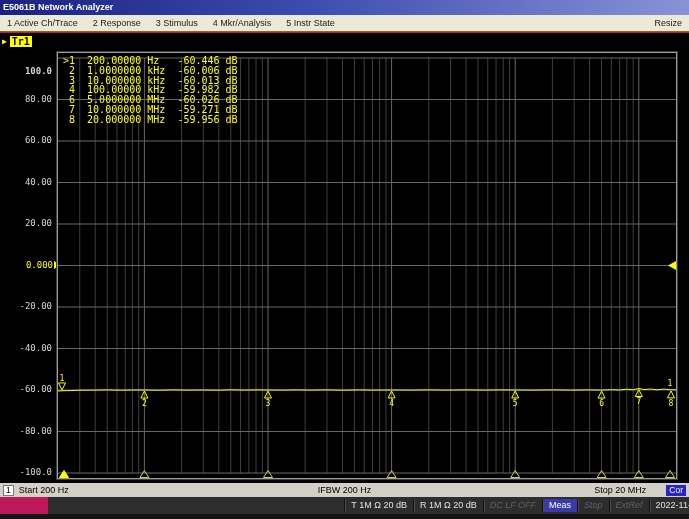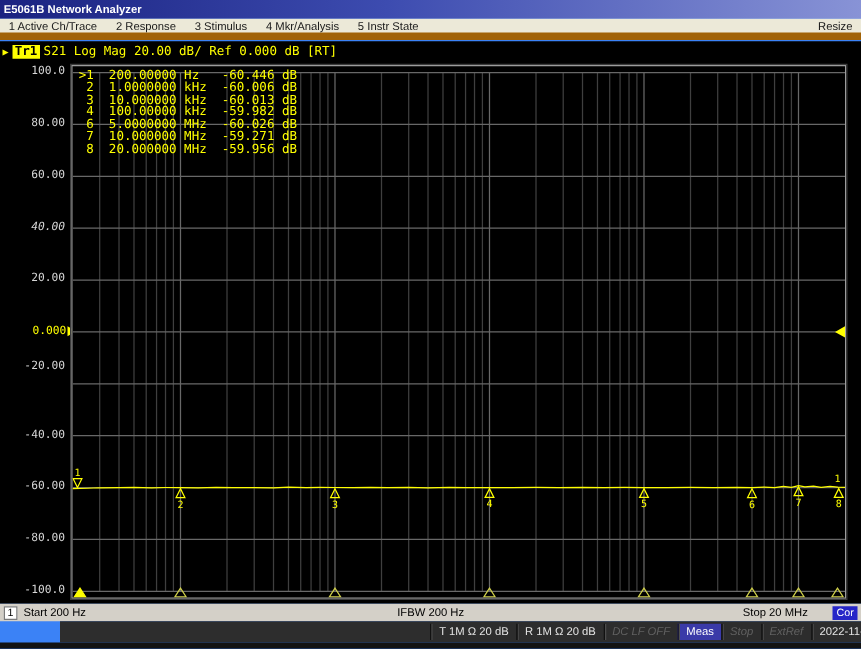--- a/index.html
+++ b/index.html
@@ -1,28 +1,28 @@
 <!DOCTYPE html>
 <html><head>
 <meta charset="utf-8">
 <style>
   html,body{margin:0;padding:0;background:#000;}
-  .screen{position:relative;width:689px;height:519px;background:#3b82f6;overflow:hidden;
+  .screen{position:relative;width:689px;height:519px;background:#be185d;overflow:hidden;
           font-family:"Liberation Sans",sans-serif;}
 
   
   .titlebar{position:absolute;left:0;top:0;width:100%;height:15px;
     background:linear-gradient(to right,#1a2280,#3d4cb0 45%,#8априка);
     background:linear-gradient(to right,#1a2280,#3d4cb0 45%,#8893d6);
     color:#fff;font-size:9px;line-height:15px;font-weight:bold;
     padding-left:3px;box-sizing:border-box;}
 
   
   .menubar{position:absolute;left:0;top:15px;width:100%;height:17px;background:#ece9d8;
-    border-bottom:6px solid #a16207;display:flex;align-items:center;gap:15px;
+    border-bottom:1px solid #a16207;display:flex;align-items:center;gap:15px;
     padding:0 7px;box-sizing:border-box;font-size:9px;color:#1a1a1a;}
   .menubar .spacer{flex:1;}
   .menu-item{white-space:nowrap;cursor:default;}
 
   
   .display{position:absolute;left:0;top:33px;width:689px;height:450px;background:#000;}
   .trace-status{position:absolute;left:2px;top:3px;display:flex;align-items:center;gap:3px;
     font-family:"DejaVu Sans Mono",monospace;font-size:10px;color:#ffff00;white-space:pre;}
   .tr-arrow{color:#ffff00;font-size:8px;}
   .tr-badge{background:#ffff00;color:#000;padding:0 2px;font-weight:bold;}
@@ -77,44 +77,43 @@
     <span class="menu-item">5 Instr State</span>
     <span class="spacer"></span>
     <span class="menu-item">Resize</span>
   </div>
 
   <div class="display">
 
     <div class="trace-status">
       <span class="tr-arrow">▶</span>
       <span class="tr-badge">Tr1</span>
-      <span>S21 Log Mag 20.00 dB/ Ref 0.000 dB [RT]</span>
     </div>
 
     <div class="yaxis">
-        <div class="ylab" style="top: 0px;">
+        <div class="ylab" style="top: 14px; font-weight: bold;">
           <span>100.0</span>
         </div>
         <div class="ylab" style="top: 41.5px; text-align: center;">
           <span>80.00</span>
         </div>
         <div class="ylab" style="top: 83px;">
           <span>60.00</span>
         </div>
-        <div class="ylab" style="top: 124.5px; font-style: italic;">
+        <div class="ylab" style="top: 124.5px;">
           <span>40.00</span>
         </div>
         <div class="ylab" style="top: 166px;">
           <span>20.00</span>
         </div>
         <div class="ylab ref" style="top: 207.5px;">
           <span>0.000</span>
           <span class="ref-arrow-left"></span>
         </div>
-        <div class="ylab" style="top: 236px;">
+        <div class="ylab" style="top: 249px;">
           <span>-20.00</span>
         </div>
         <div class="ylab" style="top: 290.5px; text-align: center;">
           <span>-40.00</span>
         </div>
         <div class="ylab" style="top: 332px;">
           <span>-60.00</span>
         </div>
         <div class="ylab" style="top: 373.5px;">
           <span>-80.00</span>

